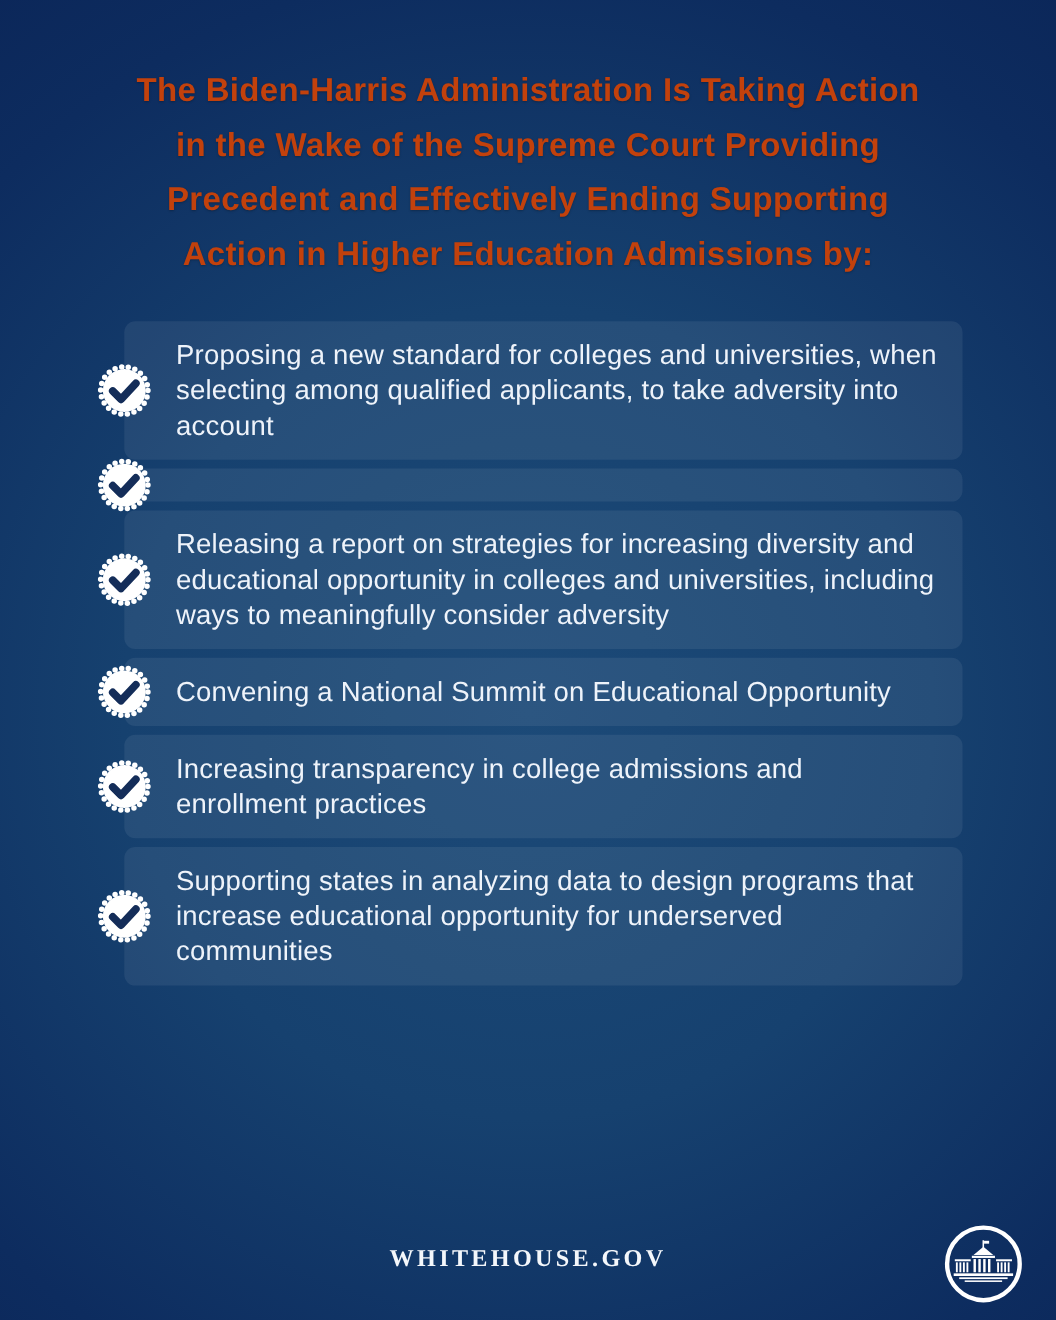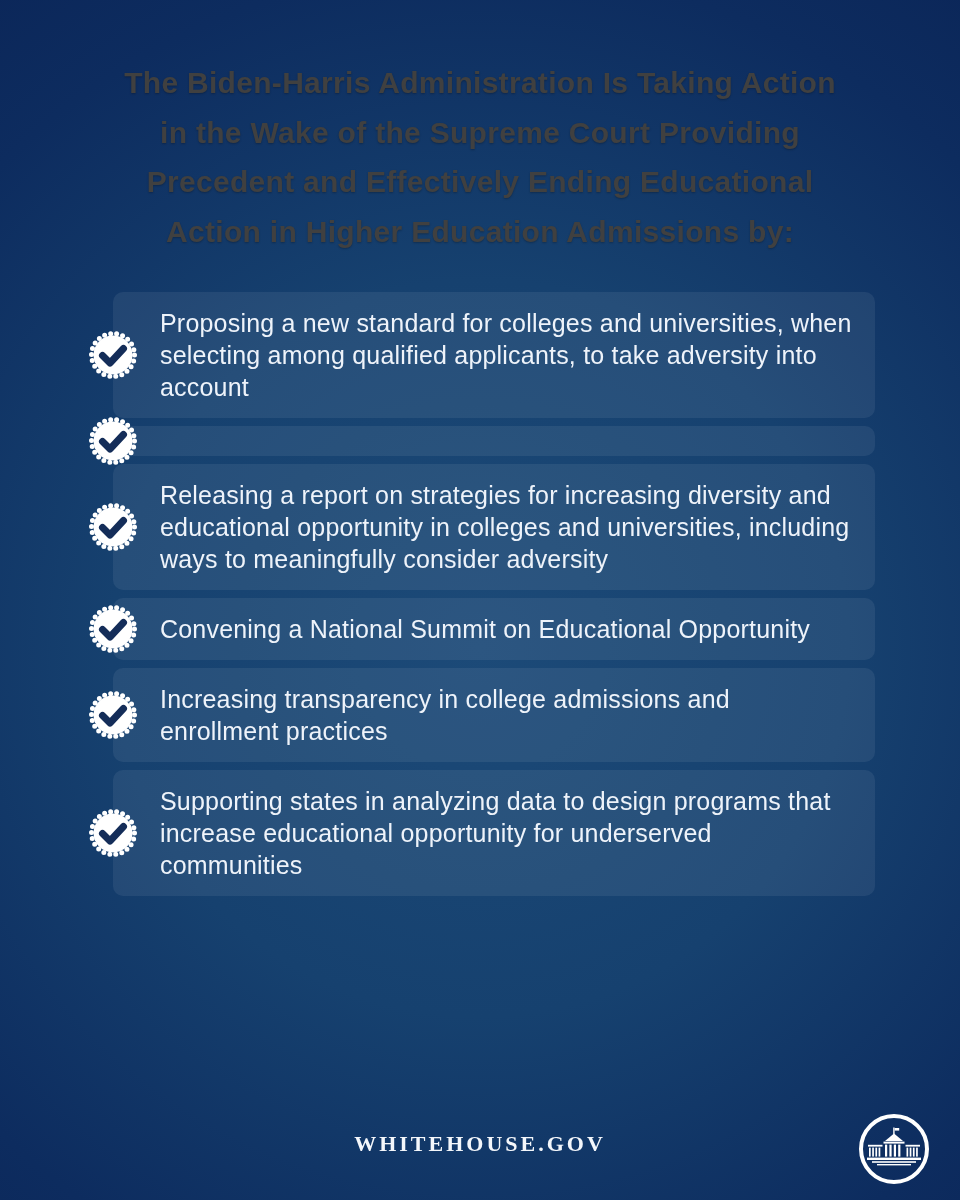--- a/index.html
+++ b/index.html
@@ -23,21 +23,21 @@
   .title {
     position: absolute;
     top: 58px;
     left: 40px;
     right: 40px;
     text-align: center;
     font-weight: 700;
     font-size: 30px;
     line-height: 49.5px;
     letter-spacing: 0.3px;
-    color: #404040;
+    color: #c2410c;
     text-shadow: 0 1px 2px rgba(0,0,0,0.25);
   }
   .title-line { white-space: nowrap; }
 
   
   .cards {
     position: absolute;
     top: 292px;
     left: 113px;
     width: 762px;
@@ -91,21 +91,21 @@
     height: 74px;
   }
   .logo svg { display: block; width: 74px; height: 74px; }
 </style>
 </head>
 <body>
 
 <div class="title">
   <div class="title-line">The Biden-Harris Administration Is Taking Action</div>
   <div class="title-line">in the Wake of the Supreme Court Providing</div>
-  <div class="title-line">Precedent and Effectively Ending Educational</div>
+  <div class="title-line">Precedent and Effectively Ending Supporting</div>
   <div class="title-line">Action in Higher Education Admissions by:</div>
 </div>
 
 <div class="cards">
 
   <div class="card">
     <span class="badge">
       <svg viewBox="0 0 54 54" aria-hidden="true">
         <circle cx="27" cy="27" r="21.5" fill="none" stroke="#ffffff" stroke-width="5" stroke-linecap="round" stroke-dasharray="0 6.14"></circle>
         <circle cx="27" cy="27" r="19.5" fill="#ffffff"></circle>

